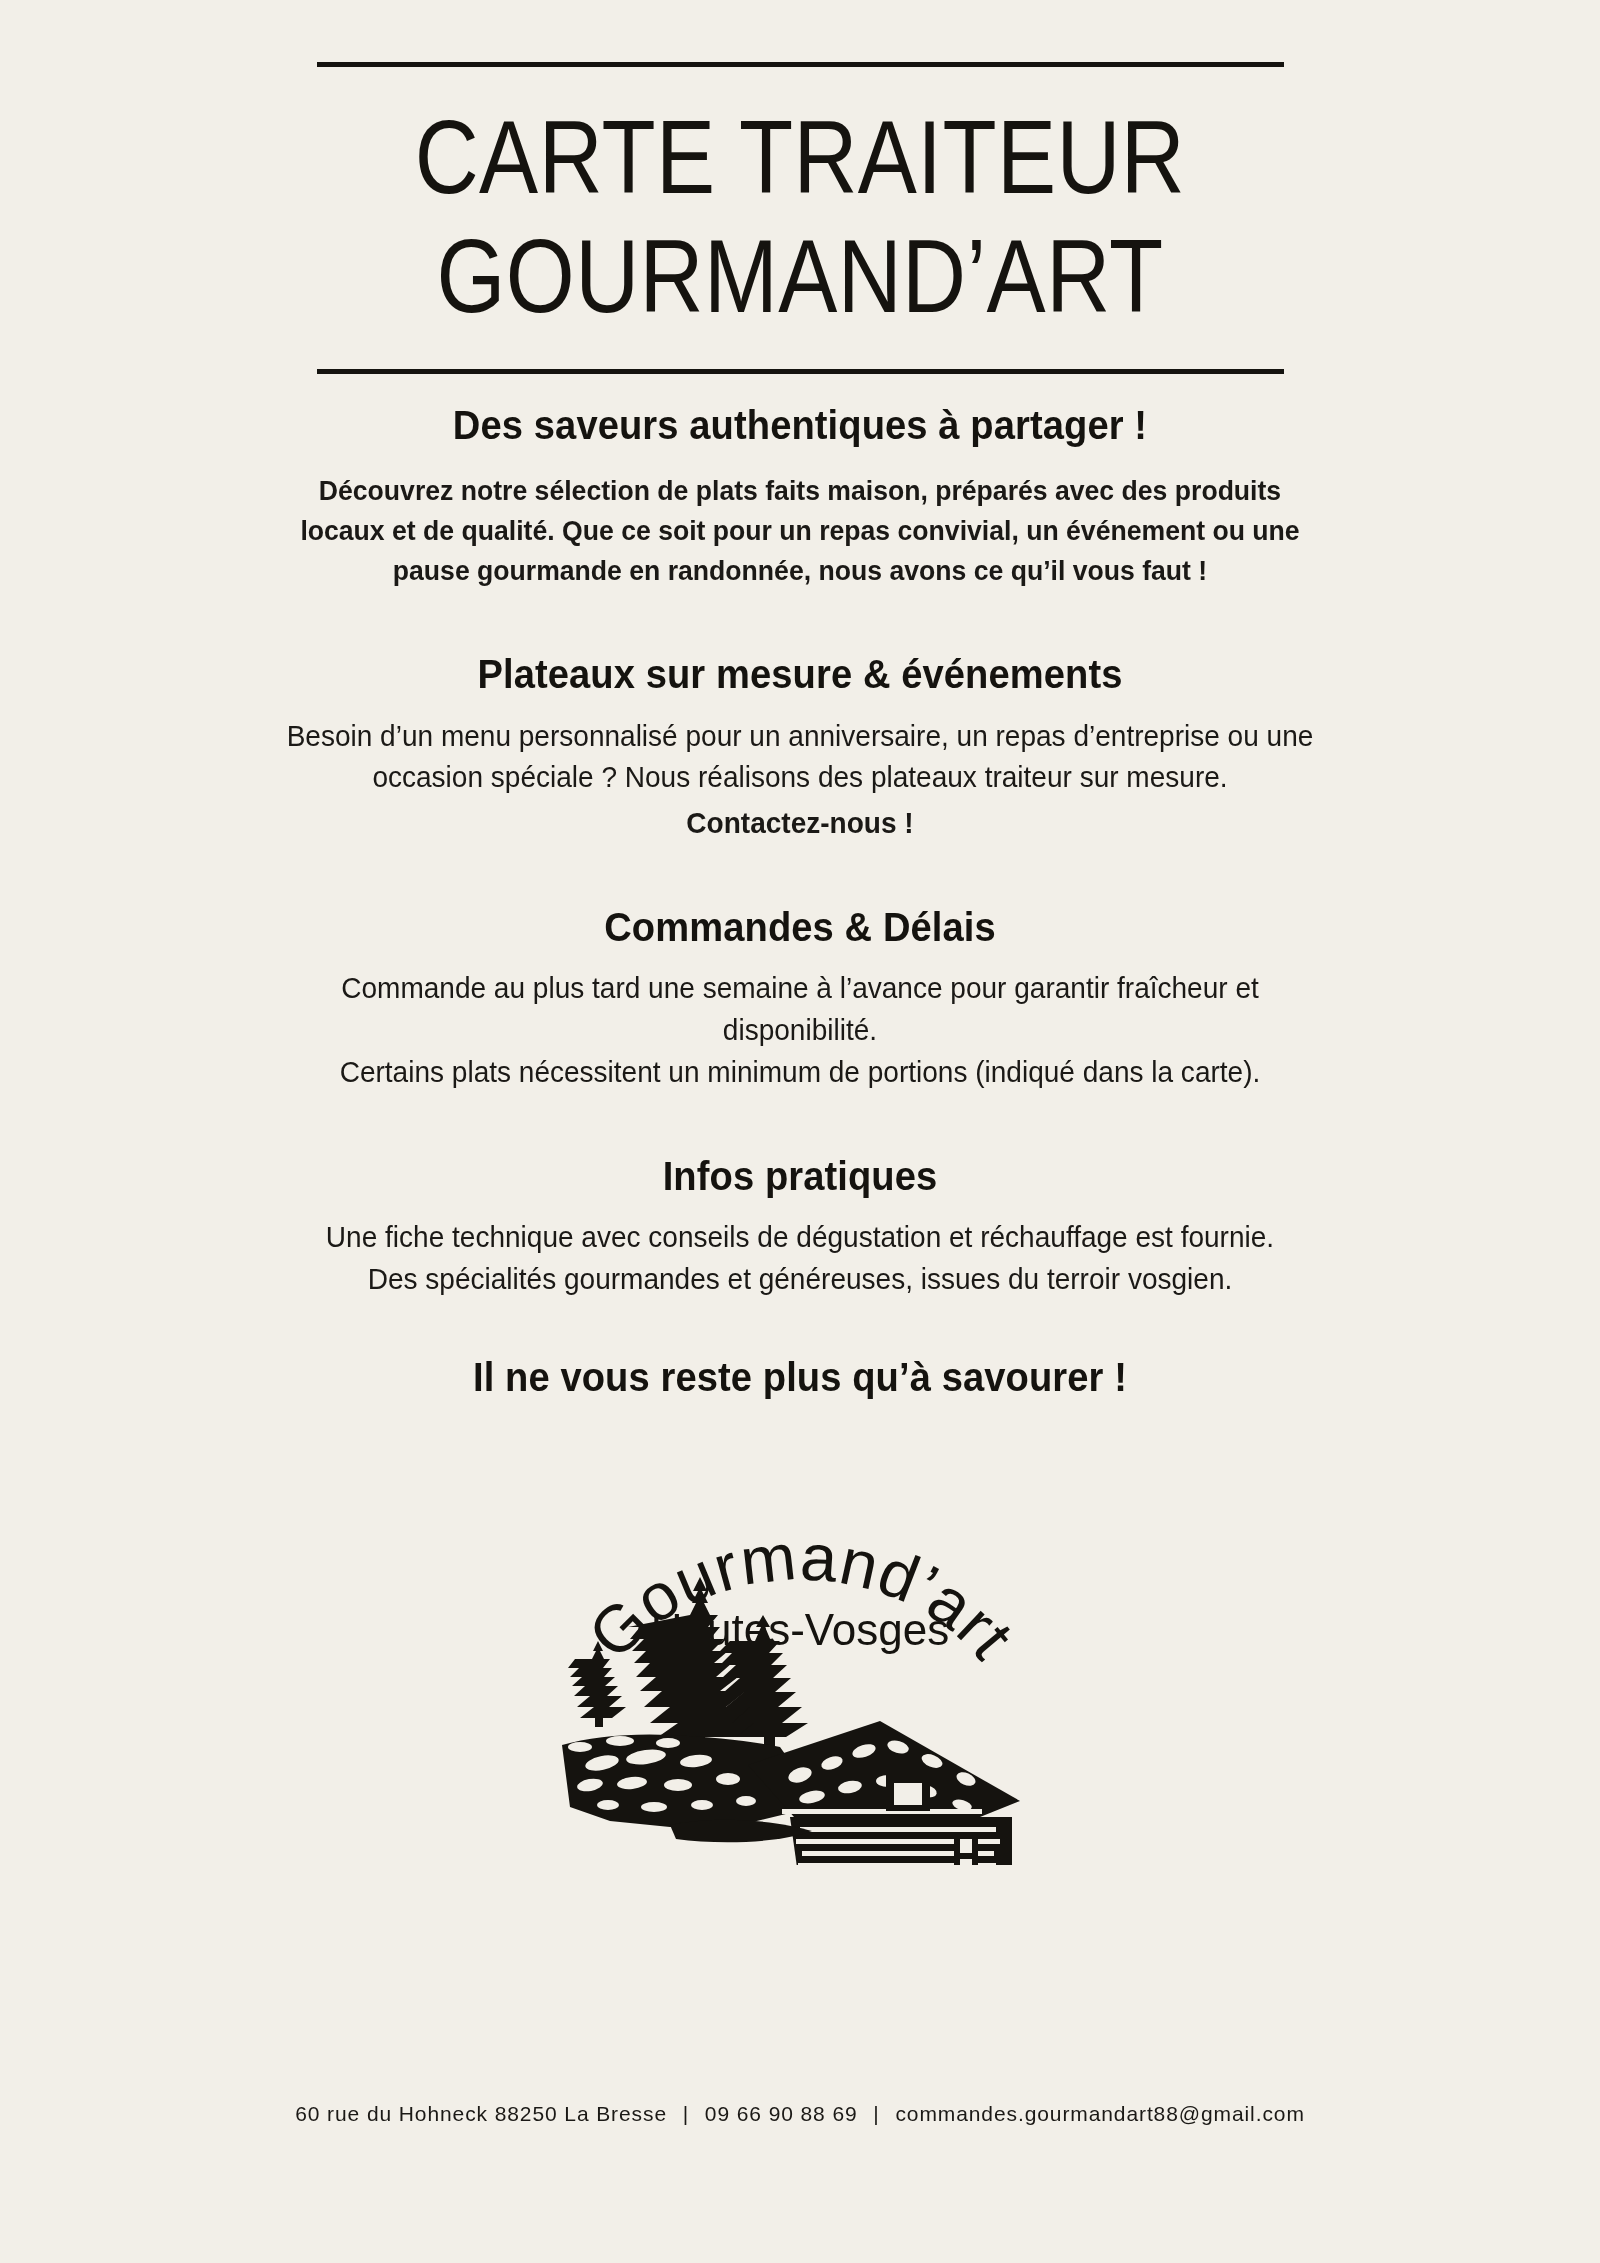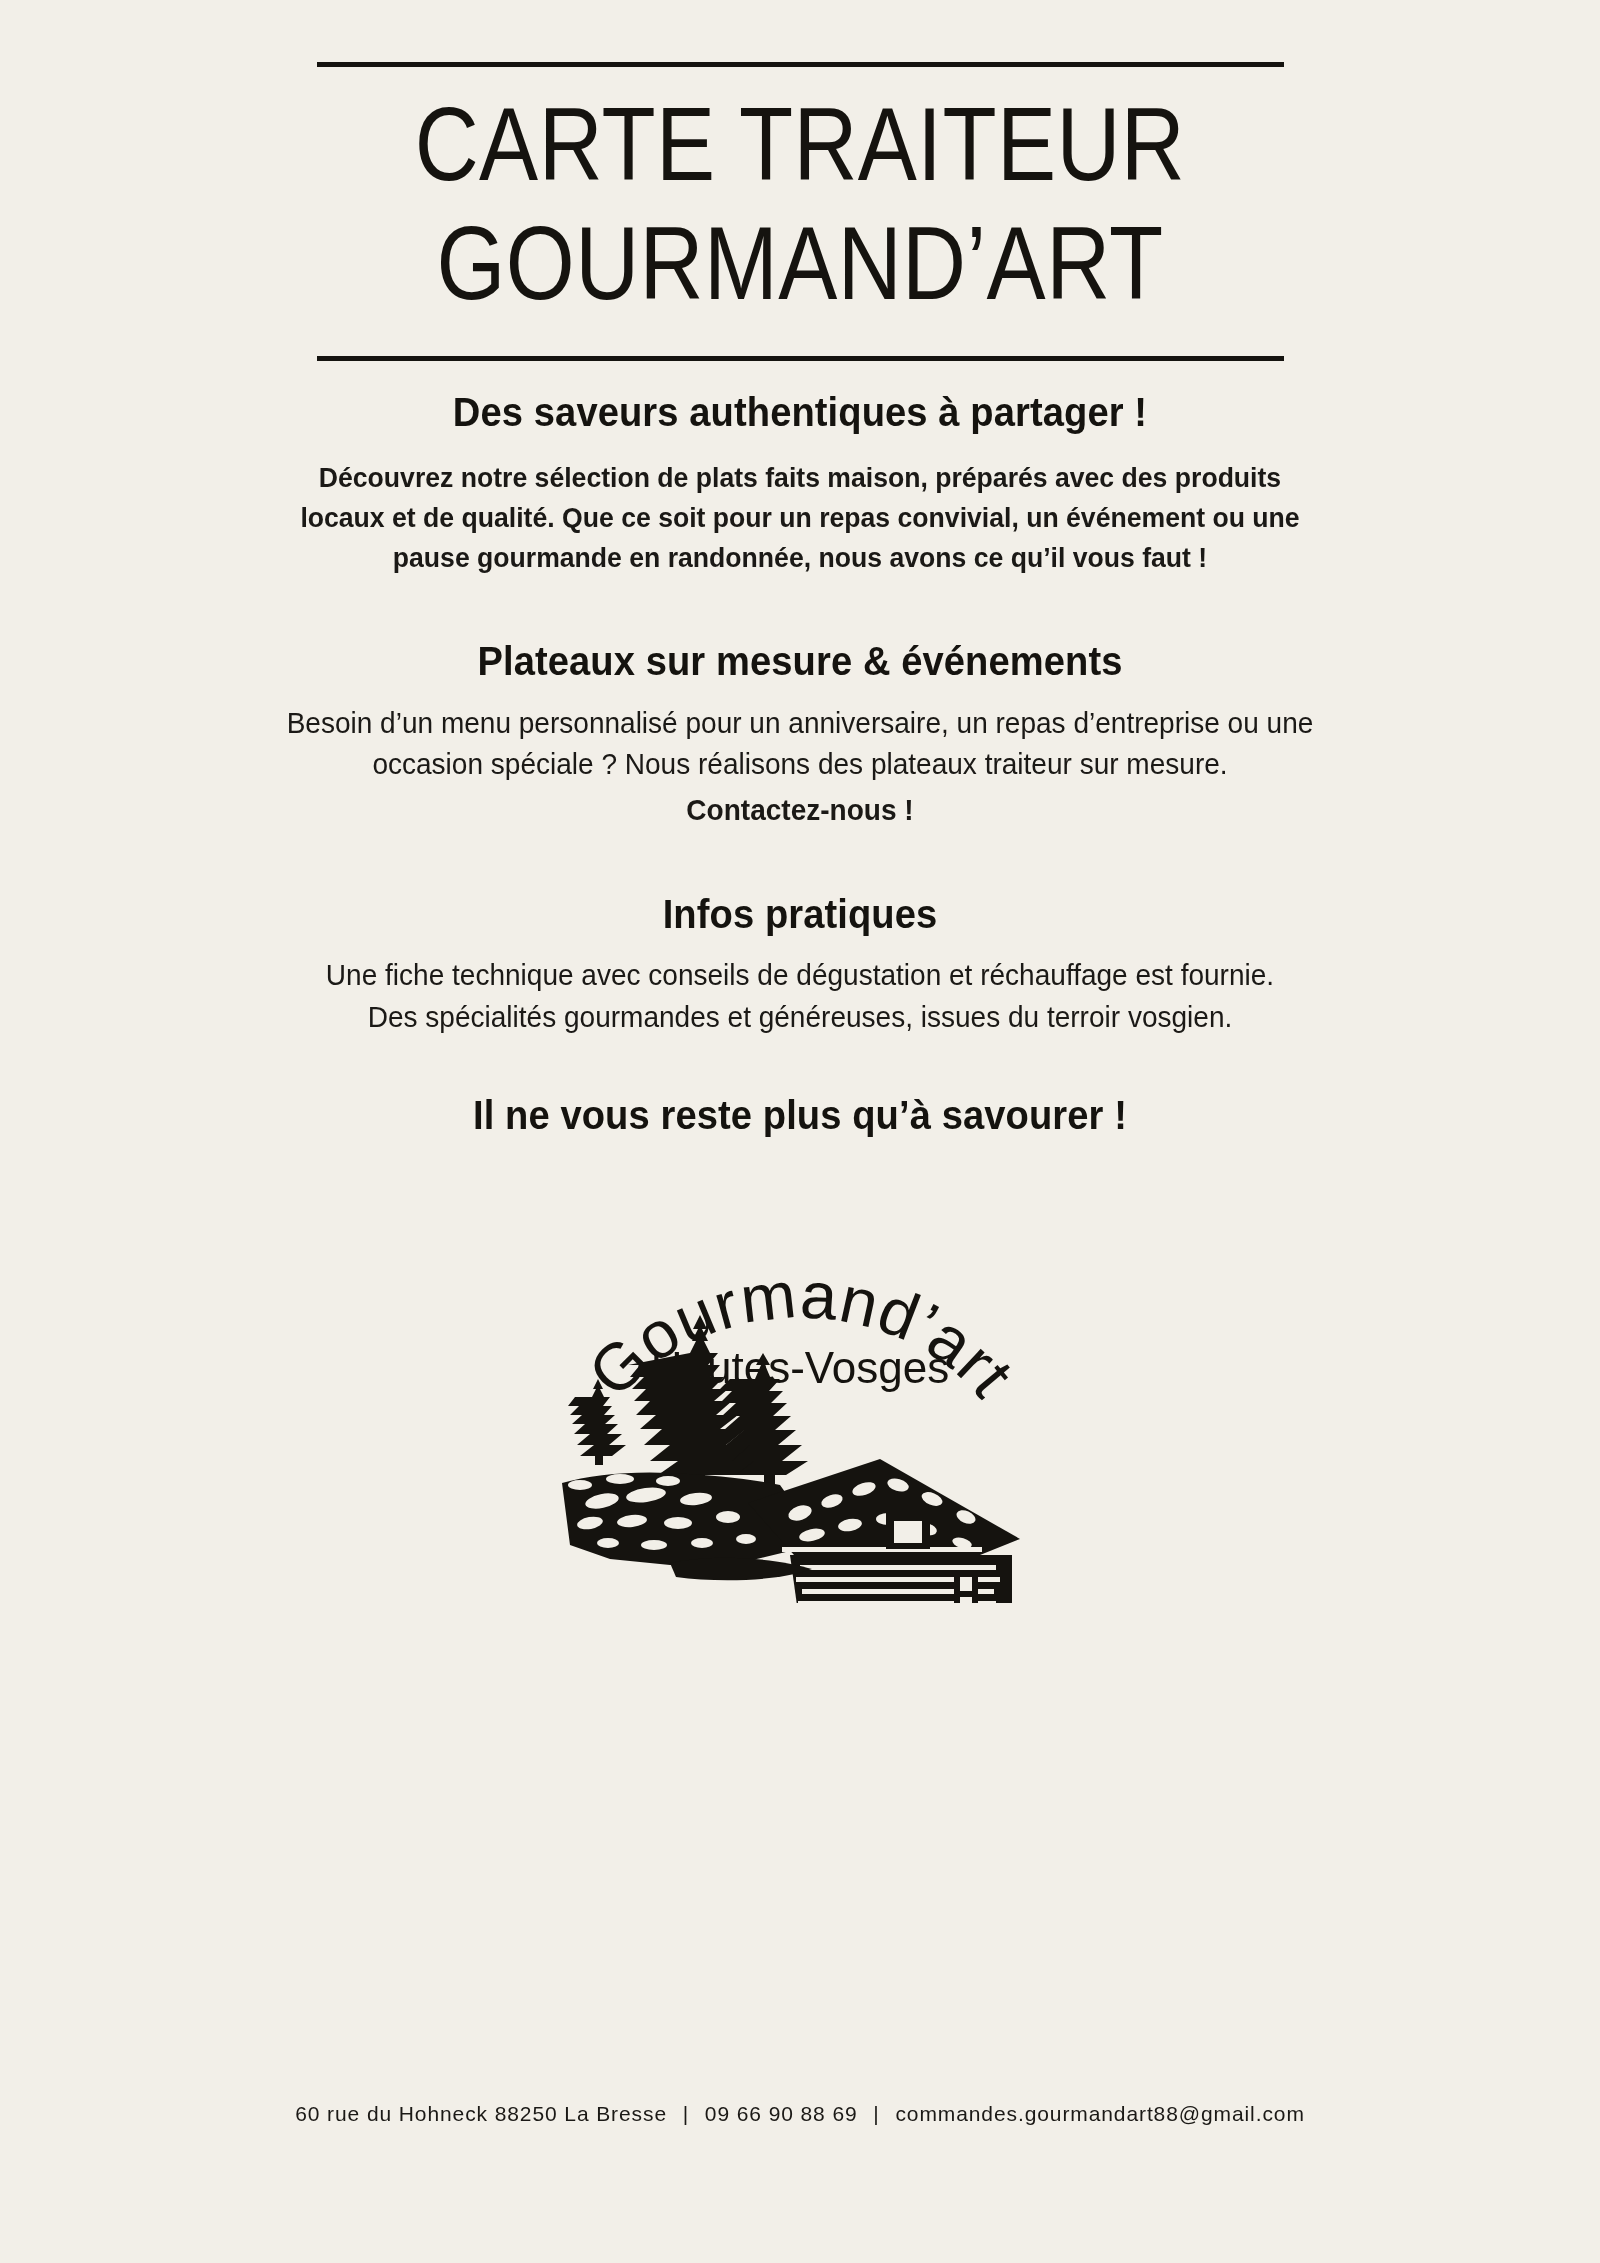--- a/index.html
+++ b/index.html
@@ -27,21 +27,21 @@
     padding-top: 62px;
   }
   .rule {
     width: 967px;
     height: 5px;
     background: #15130f;
     margin: 0 auto;
   }
   .title-block {
     text-align: center;
-    padding: 18px 0 10px 0;
+    padding: 31px 0 10px 0;
   }
   .title-line {
     font-family: "Liberation Sans Narrow", "Liberation Sans", sans-serif;
     font-weight: 400;
     font-size: 103px;
     line-height: 1.16;
     letter-spacing: 0.5px;
     color: #15130f;
     transform: scaleX(0.86);
     transform-origin: center;
@@ -182,20 +182,28 @@
 
     <div class="section">
       <div class="sec-heading">Plateaux sur mesure &amp; événements</div>
       <div class="sec-body">
         <span class="line">Besoin d’un menu personnalisé pour un anniversaire, un repas d’entreprise ou une</span>
         <span class="line">occasion spéciale ? Nous réalisons des plateaux traiteur sur mesure.</span>
         <span class="strong-line">Contactez-nous !</span>
       </div>
     </div>
 
+    <div class="section">
+      <div class="sec-heading">Commandes &amp; Délais</div>
+      <div class="sec-body">
+        <span class="line">Commande au plus tard une semaine à l’avance pour garantir fraîcheur et</span>
+        <span class="line">disponibilité.</span>
+        <span class="line">Certains plats nécessitent un minimum de portions (indiqué dans la carte).</span>
+      </div>
+    </div>
 
     <div class="section">
       <div class="sec-heading">Infos pratiques</div>
       <div class="sec-body">
         <span class="line">Une fiche technique avec conseils de dégustation et réchauffage est fournie.</span>
         <span class="line">Des spécialités gourmandes et généreuses, issues du terroir vosgien.</span>
       </div>
     </div>
 
     <div class="closing">Il ne vous reste plus qu’à savourer !</div>

